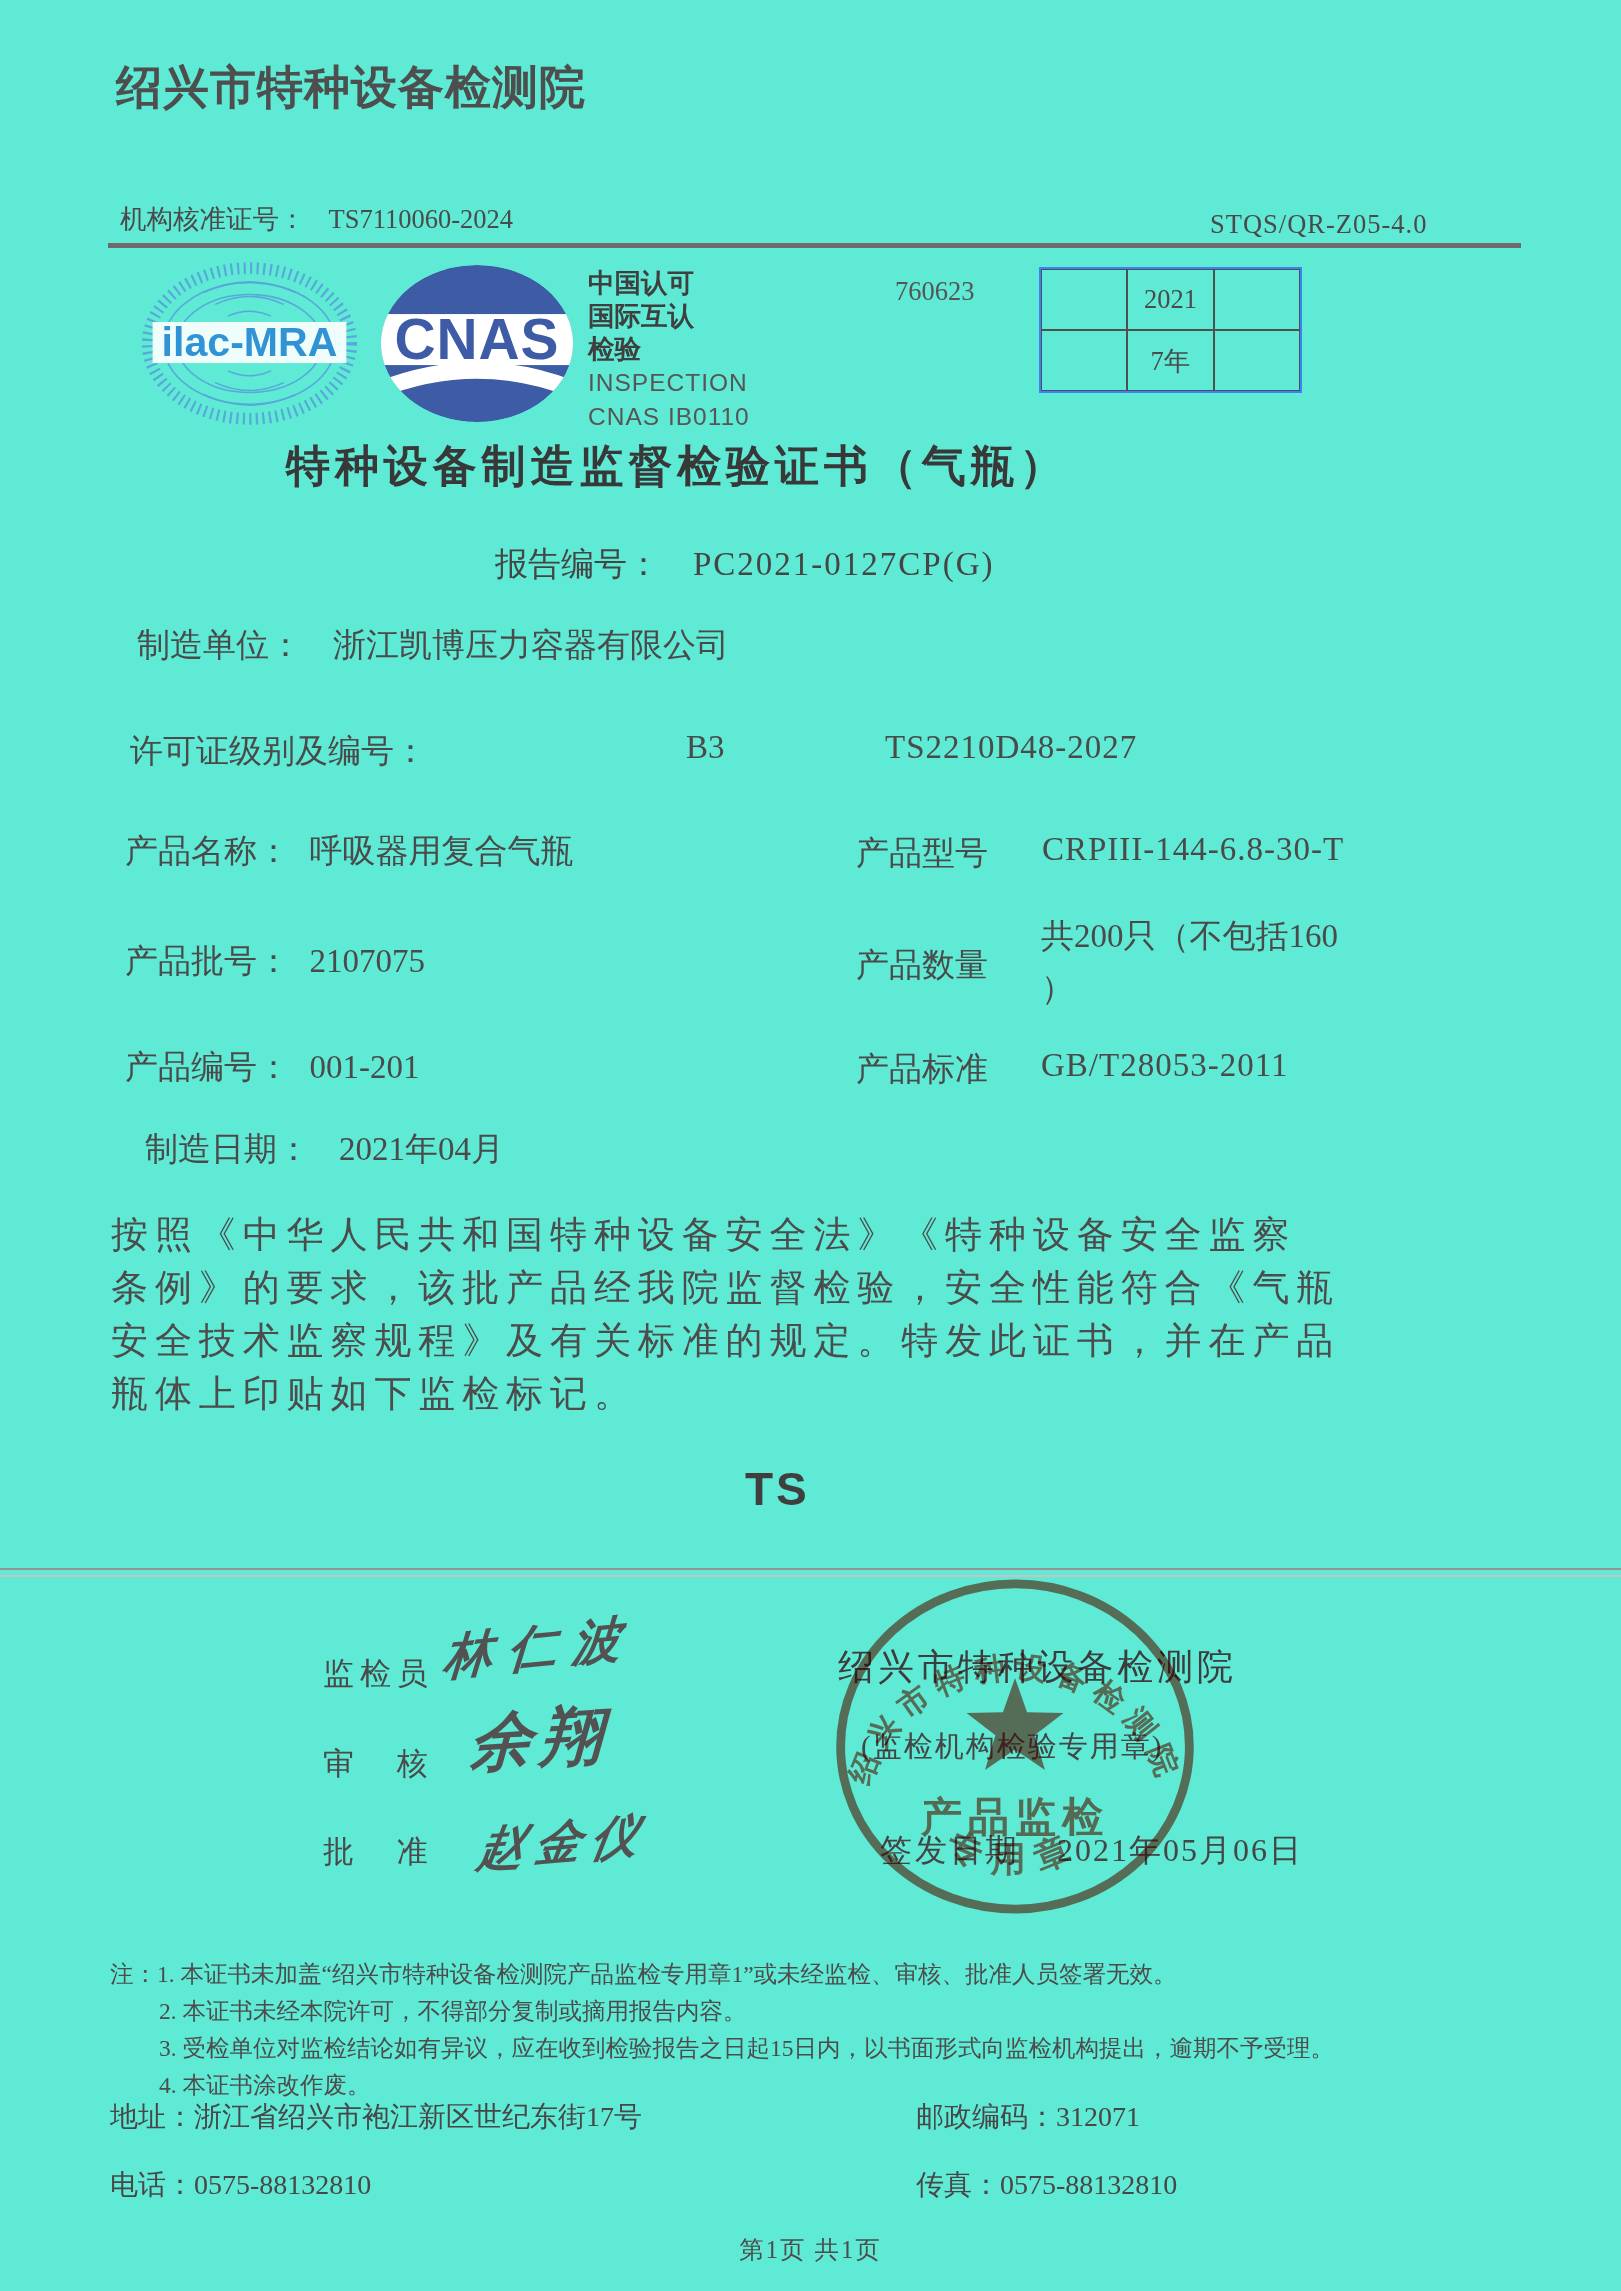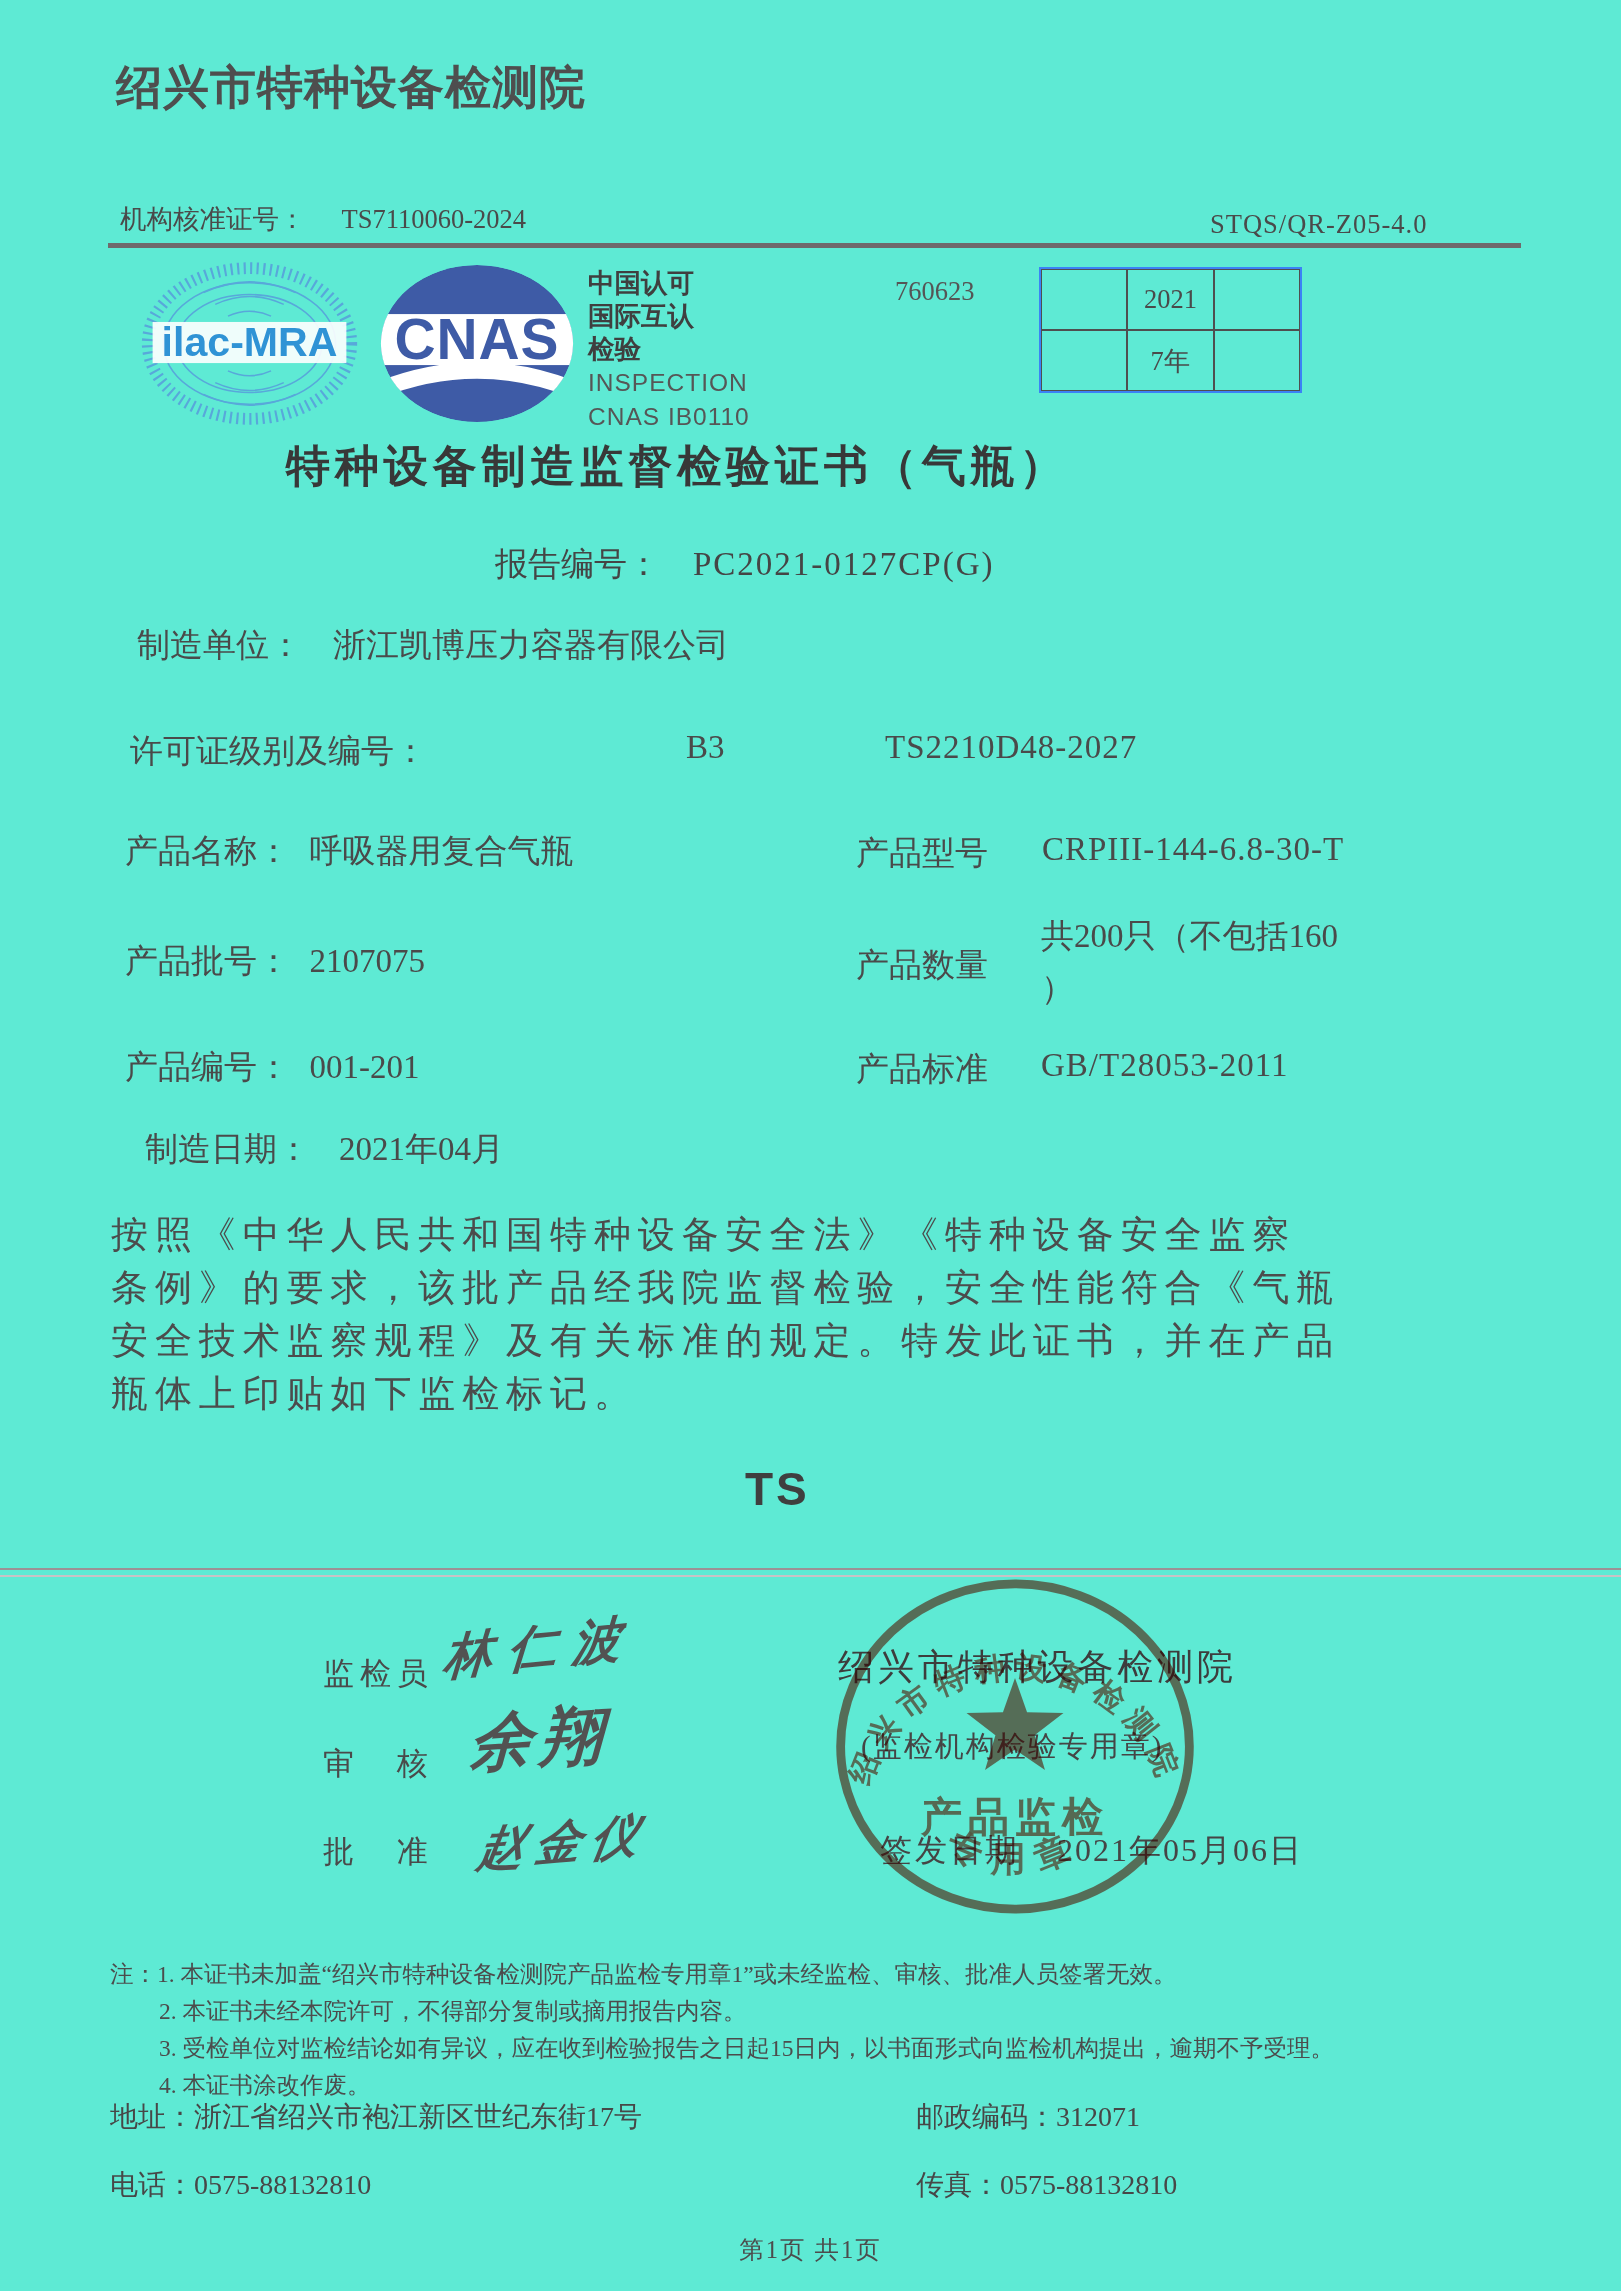--- a/index.html
+++ b/index.html
@@ -9,21 +9,21 @@
     background:#5eead4;
     font-family:"Liberation Serif","DejaVu Serif",serif;
     color:#474747;
     overflow:hidden;
   }
   .abs{position:absolute;}
   .sans{font-family:"Liberation Sans","DejaVu Sans",sans-serif;}
 
   .org-name{left:116px;top:57px;font-size:46px;font-weight:700;color:#4e4e4e;letter-spacing:1px;}
   .approval-line{left:120px;top:201px;font-size:26.5px;color:#4a4a4a;}
-  .approval-line .val{margin-left:36px;}
+  .approval-line .val{margin-left:23px;}
   .doc-code{left:1210px;top:209px;font-size:26.5px;color:#4a4a4a;letter-spacing:1px;}
   .rule-top{left:108px;top:243px;width:1413px;height:4.9px;background:#6f6a6c;}
 
   .accred-text{left:588px;top:267px;font-size:26.5px;font-weight:700;color:#3f3f3f;line-height:33px;}
   .accred-sub{font-weight:400;color:#565656;font-size:24.5px;letter-spacing:1px;line-height:34px;}
   .serial-number{left:895px;top:276px;font-size:26.5px;color:#555;}
 
   .year-table{left:1039px;top:267px;width:259px;height:122px;border:2px solid #3b82f6;display:grid;
     grid-template-columns:1fr 1fr 1fr;grid-template-rows:1fr 1fr;}
   .year-table .cell{border:1px solid #4f4f4f;display:flex;align-items:center;justify-content:center;

